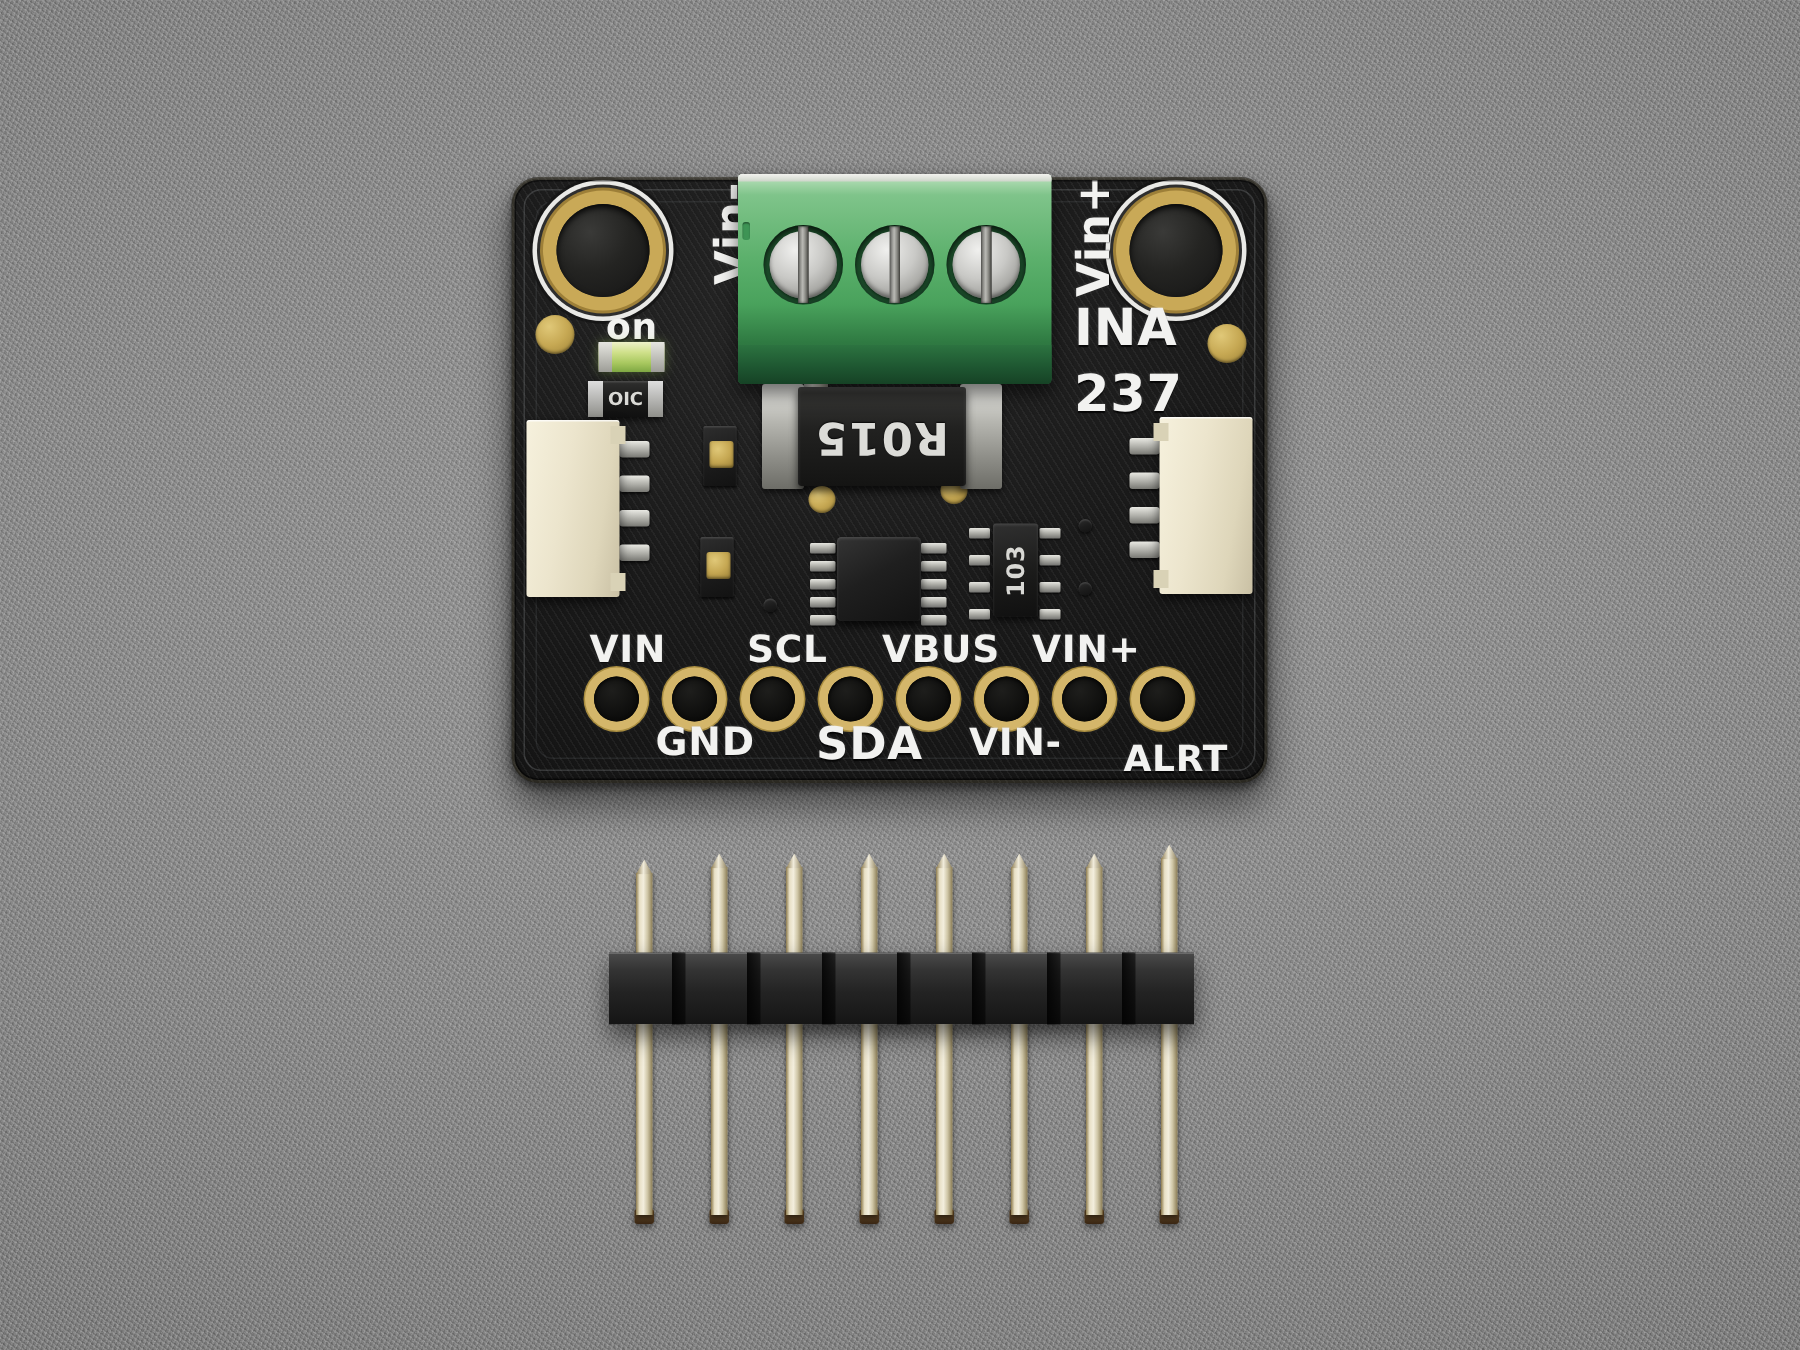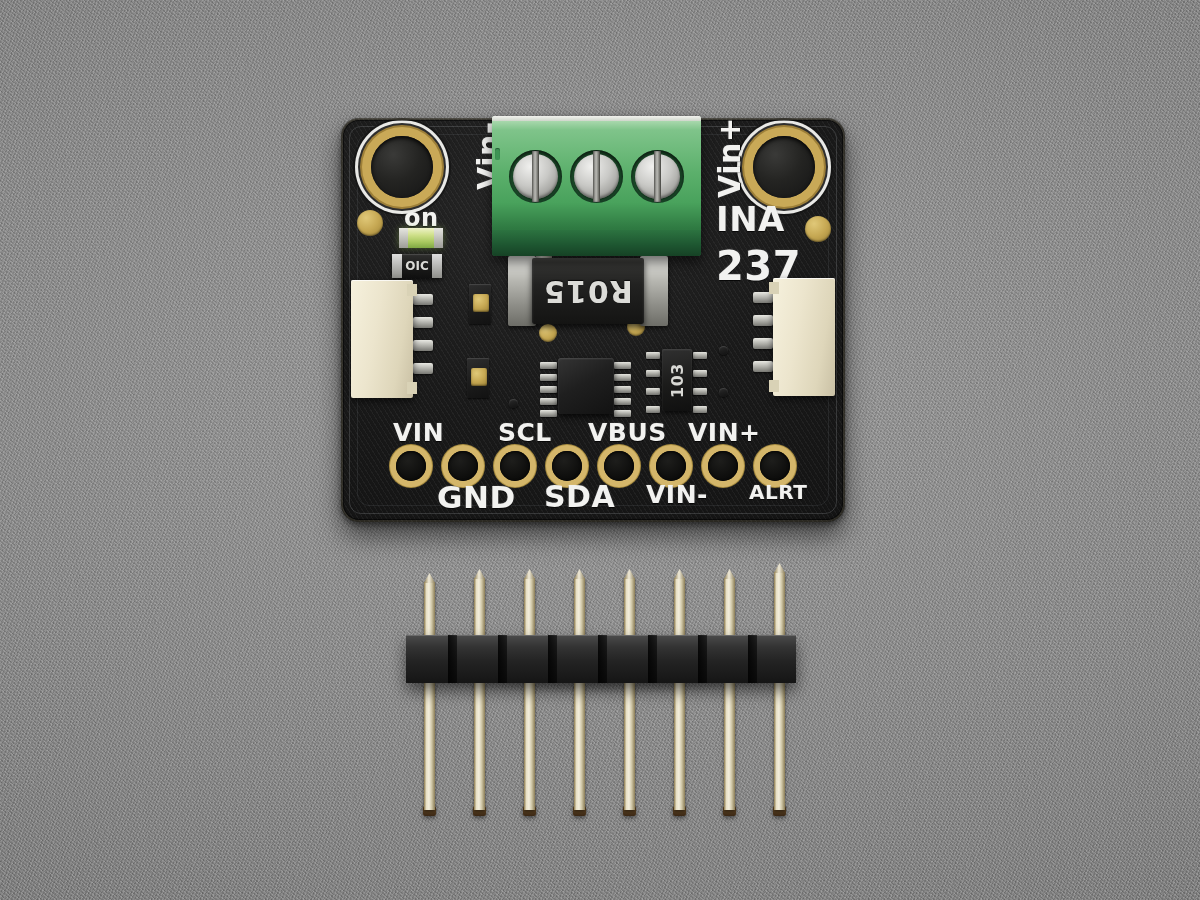--- a/index.html
+++ b/index.html
@@ -277,21 +277,21 @@
   <div class="mhole" style="left:412px;top:18px;"></div>
 
   <div class="goldpad" style="left:16px;top:92px;width:26px;height:26px;"></div>
   <div class="goldpad" style="left:464px;top:98px;width:26px;height:26px;"></div>
 
   <div class="silk rot90" style="left:133px;top:72px;font-size:30px;">Vin-</div>
 
   <div class="silk rot90" style="left:374px;top:80px;font-size:30px;">Vin+</div>
 
   <div class="silk" style="left:375px;top:84px;font-size:34px;">INA</div>
-  <div class="silk" style="left:375px;top:128px;font-size:40px;">237</div>
+  <div class="silk" style="left:375px;top:128px;font-size:34px;">237</div>
 
   <div class="silk" style="left:63px;top:88px;font-size:24px;">on</div>
 
   <div id="led" style="left:58px;top:110px;">
     <div class="cap" style="left:0;"></div>
     <div class="cap" style="right:0;"></div>
   </div>
 
   <div id="resOIC" style="left:51px;top:136px;">
     <div class="cap" style="left:0;"></div>
@@ -369,24 +369,24 @@
 
   <div class="thruhole" style="left:55px;top:333px;"></div>
   <div class="thruhole" style="left:107px;top:333px;"></div>
   <div class="thruhole" style="left:159px;top:333px;"></div>
   <div class="thruhole" style="left:211px;top:333px;"></div>
   <div class="thruhole" style="left:263px;top:333px;"></div>
   <div class="thruhole" style="left:315px;top:333px;"></div>
   <div class="thruhole" style="left:367px;top:333px;"></div>
   <div class="thruhole" style="left:419px;top:333px;"></div>
 
-  <div class="silk" style="left:96px;top:364px;font-size:31px;">GND</div>
+  <div class="silk" style="left:96px;top:364px;font-size:26px;">GND</div>
   <div class="silk" style="left:203px;top:364px;font-size:30px;">SDA</div>
   <div class="silk" style="left:305px;top:364px;font-size:25px;">VIN-</div>
-  <div class="silk" style="left:408px;top:364px;font-size:20px;">ALRT</div>
+  <div class="silk" style="left:408px;top:376px;font-size:24px;">ALRT</div>
 
   <div class="edge"></div>
 </div>
 
 <div id="terminal">
   <div class="tbtop"></div>
   <div class="tbnub"></div>
   <div class="screwwell" style="left:17px;top:34px;">
     <div class="screw">
         <div class="slot"></div>

